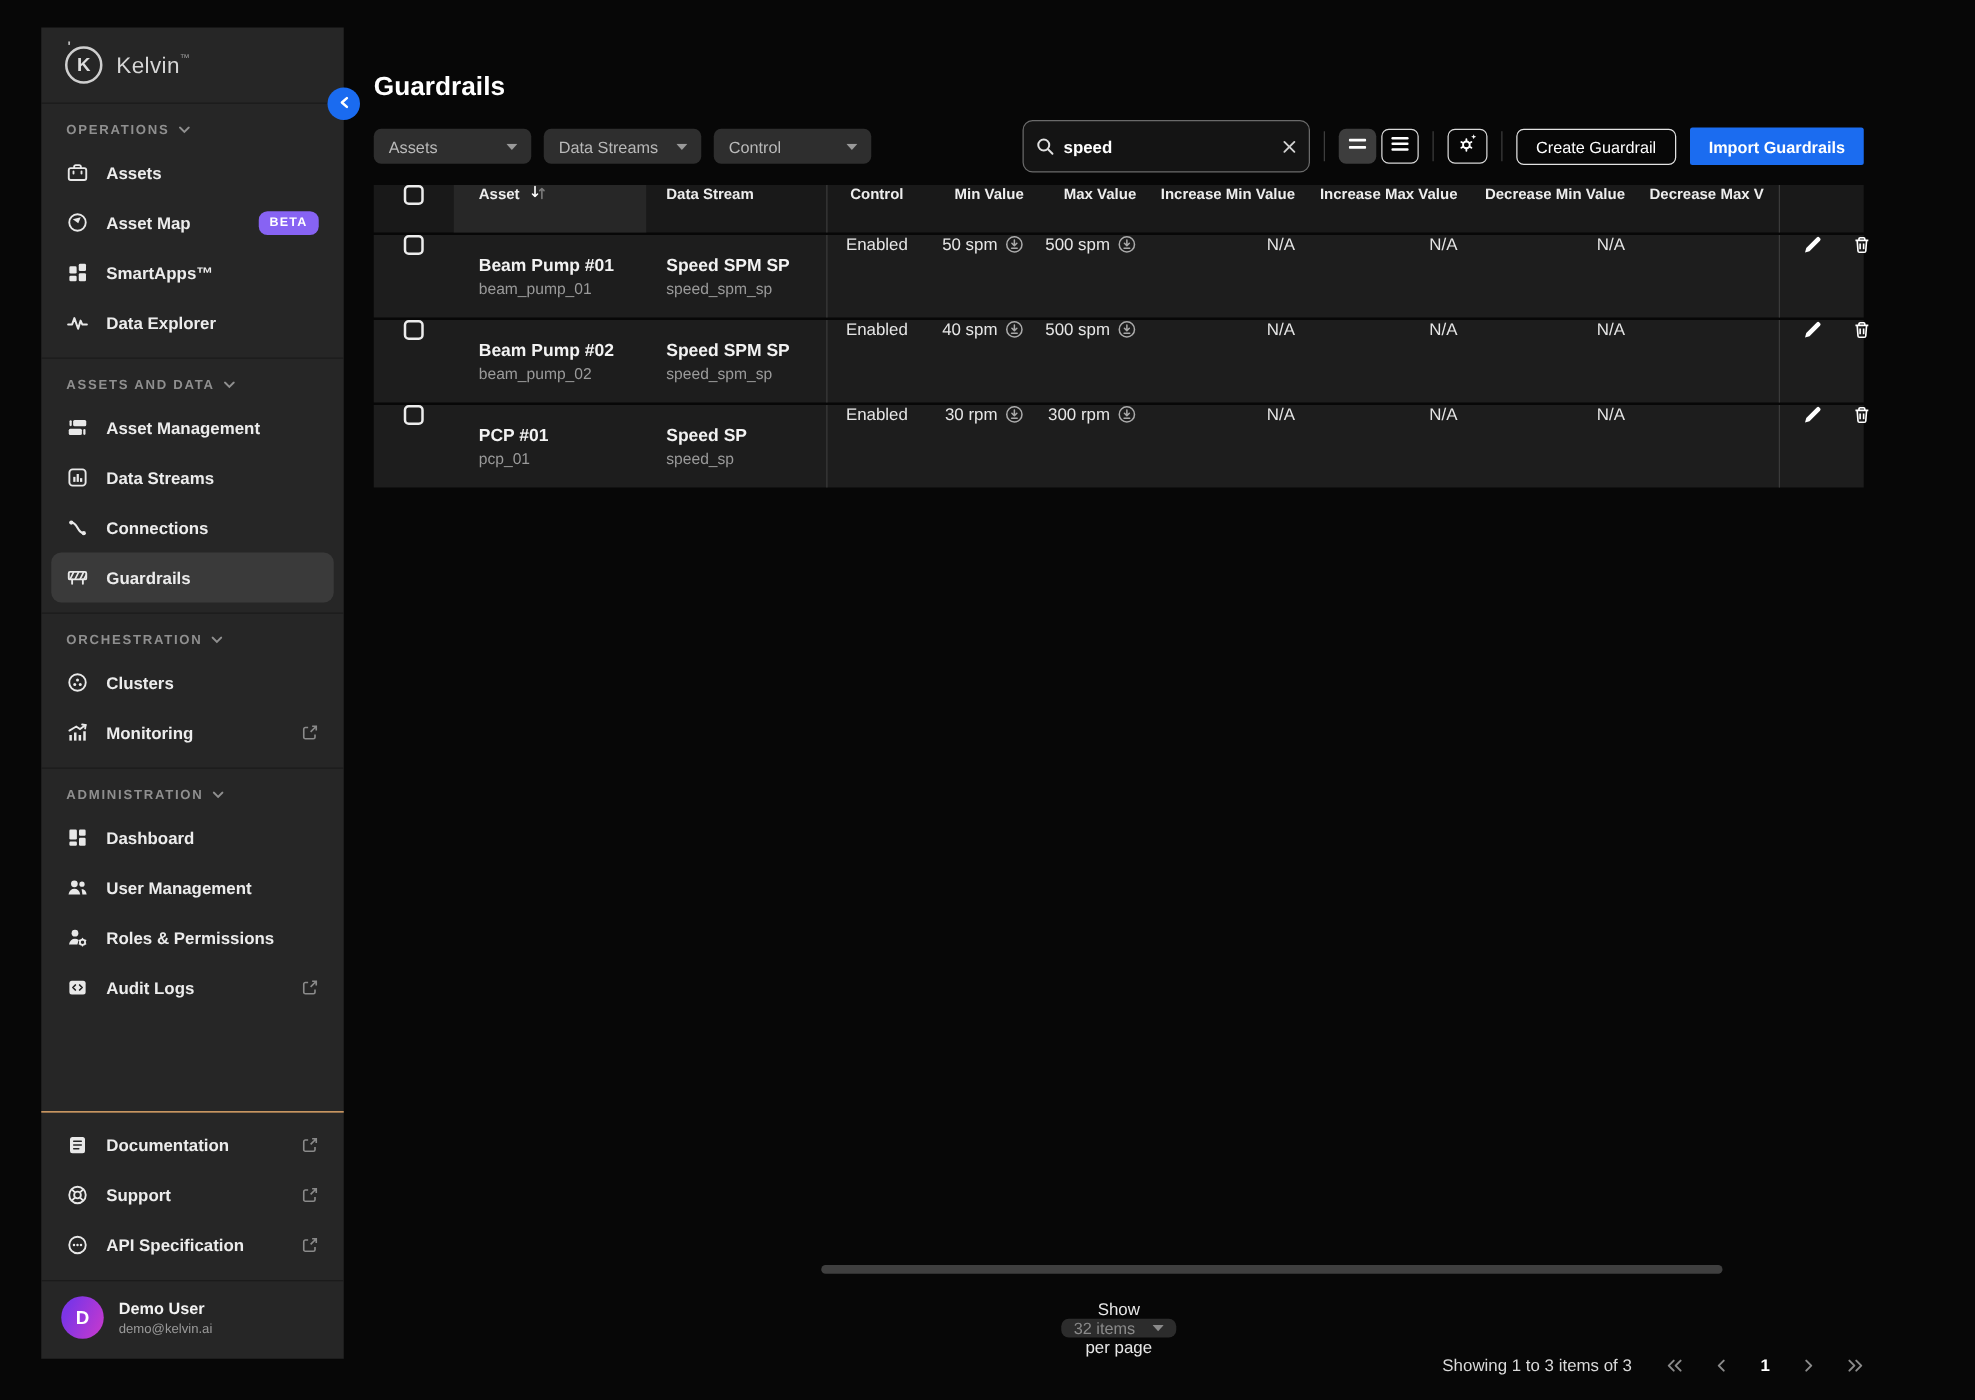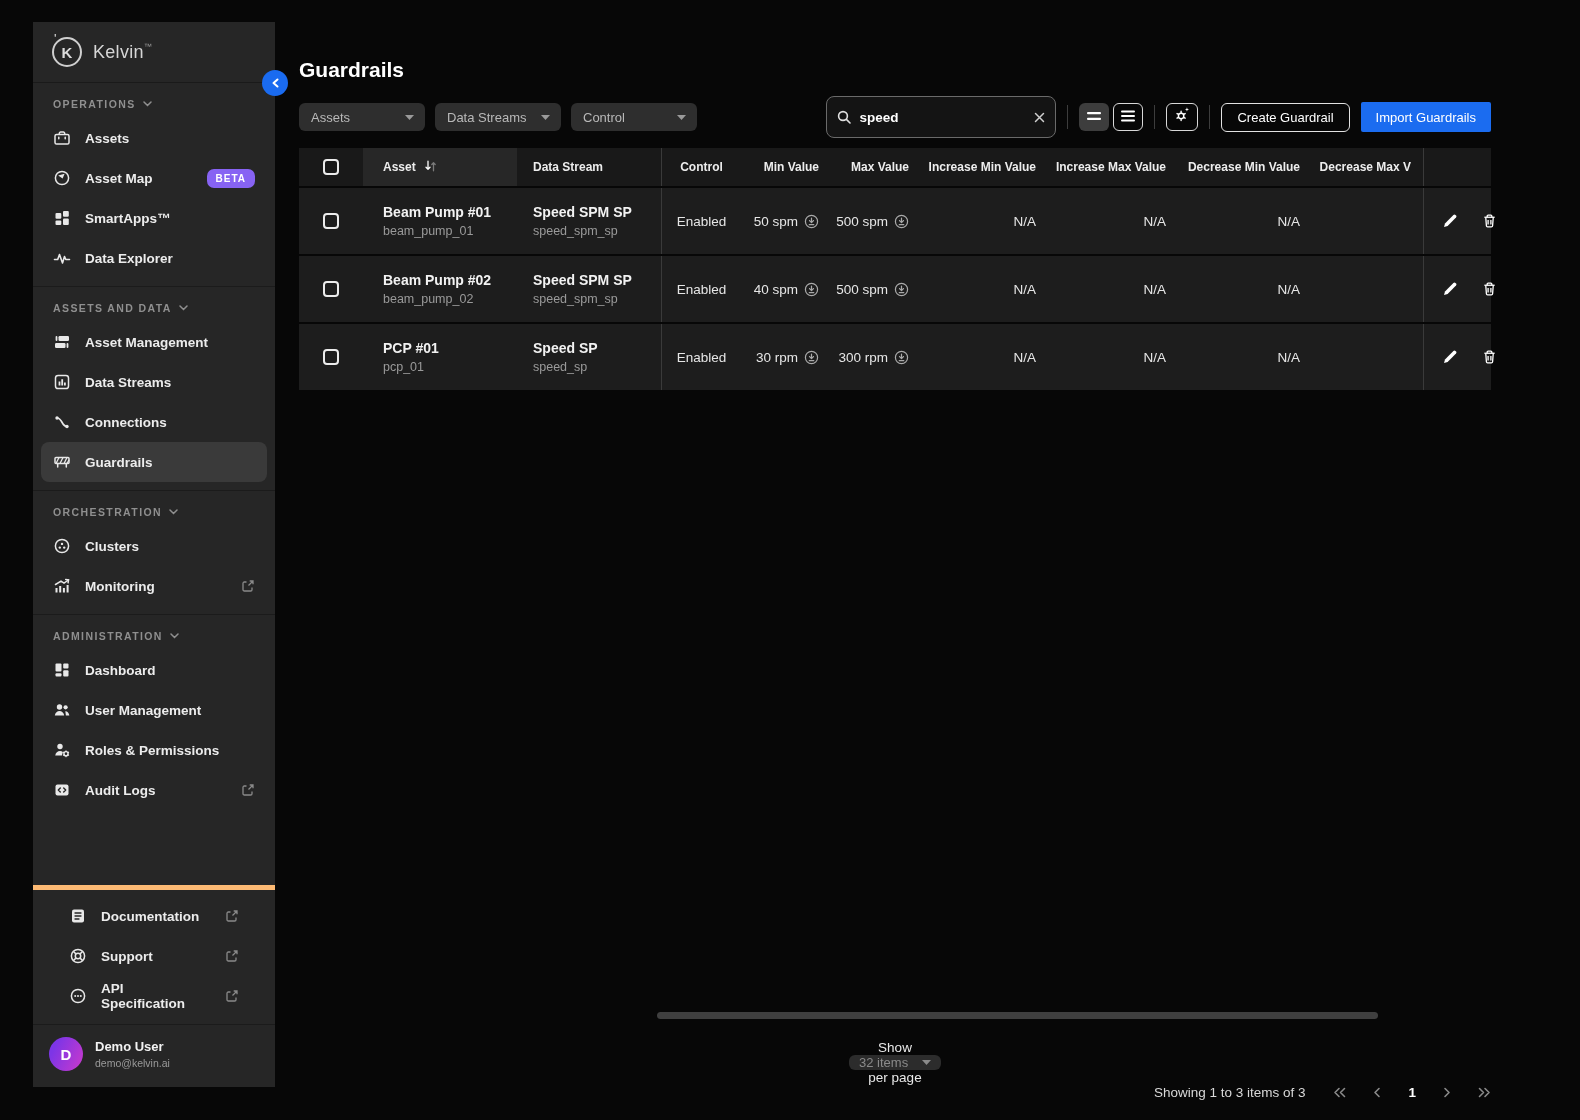--- a/index.html
+++ b/index.html
@@ -44,21 +44,21 @@
   }
   .nav-item.active { background:#3a3a3a; }
   .nav-icon { width:18px; height:18px; flex:none; display:flex; align-items:center; justify-content:center; color:#e8e8e8; }
   .badge {
     margin-left:auto; background:#8763f3; color:#fff;
     font-size:10px; font-weight:bold; letter-spacing:1px;
     padding:4px 9px; border-radius:7px;
   }
   .ext { margin-left:auto; color:#8a8a8a; display:flex; }
   .spacer { flex:1; }
-  .footer-items { border-top:5px solid #fdba74; padding:6px 16px 8px; }
+  .footer-items { border-top:1px solid #fdba74; padding:6px 0 8px; }
   .user-row { border-top:1px solid #1b1b1b; display:flex; align-items:center; gap:12px; padding:12px 16px 16px; cursor:pointer; }
   .avatar {
     width:34px; height:34px; border-radius:50%;
     background:linear-gradient(115deg,#7d35e6 20%,#c139cf 90%);
     display:flex; align-items:center; justify-content:center;
     font-size:15px; font-weight:bold; color:#fff; flex:none;
   }
   .user-name { font-size:13px; font-weight:bold; color:#f2f2f2; }
   .user-email { font-size:10.5px; color:#9a9a9a; margin-top:3px; }
 
@@ -96,32 +96,32 @@
     width:32px; height:28px; border:1.5px solid #d8d8d8; border-radius:6px;
     display:flex; align-items:center; justify-content:center; color:#fff; cursor:pointer;
   }
   .btn-outline {
     height:29px; padding:0 15px; border:1.5px solid #e2e2e2; border-radius:6px;
     background:transparent; color:#fff; font-size:13px; font-weight:normal;
     display:flex; align-items:center; cursor:pointer;
   }
   .btn-primary {
     height:30px; padding:0 15px; background:#1b6cf0; border-radius:2px;
-    color:#fff; font-size:13px; font-weight:normal;
+    color:#fff; font-size:13px; font-weight:bold;
     display:flex; align-items:center; cursor:pointer; border:none;
   }
 
   
   .table { margin-top:16px; }
   .trow {
     display:grid;
     grid-template-columns:64px 154px 144px 80px 90px 90px 127px 130px 134px 111px 92px;
   }
   .thead { height:38px; background:#191919; font-size:12px; font-weight:bold; color:#ededed; }
-  .hcell, .bcell { display:flex; align-items:center; height:100%; overflow:hidden; }
+  .hcell, .bcell { display:flex; height:100%; overflow:hidden; }
   .c-check { justify-content:center; }
   .checkbox { width:16px; height:16px; border:2px solid #ececec; border-radius:4px; cursor:pointer; flex:none; }
   .h-asset { background:#272727; padding-left:20px; gap:8px; }
   .h-left { padding-left:16px; }
   .h-center { justify-content:center; }
   .h-right { justify-content:flex-end; padding-right:12px; white-space:nowrap; }
   .bl { border-left:1px solid #3a3a3a; }
   .brow { height:66px; background:#1d1d1d; margin-top:2px; font-size:13.5px; color:#e6e6e6; }
   .c-stack { flex-direction:column; align-items:flex-start; justify-content:center; }
   .c-asset { padding-left:20px; }

